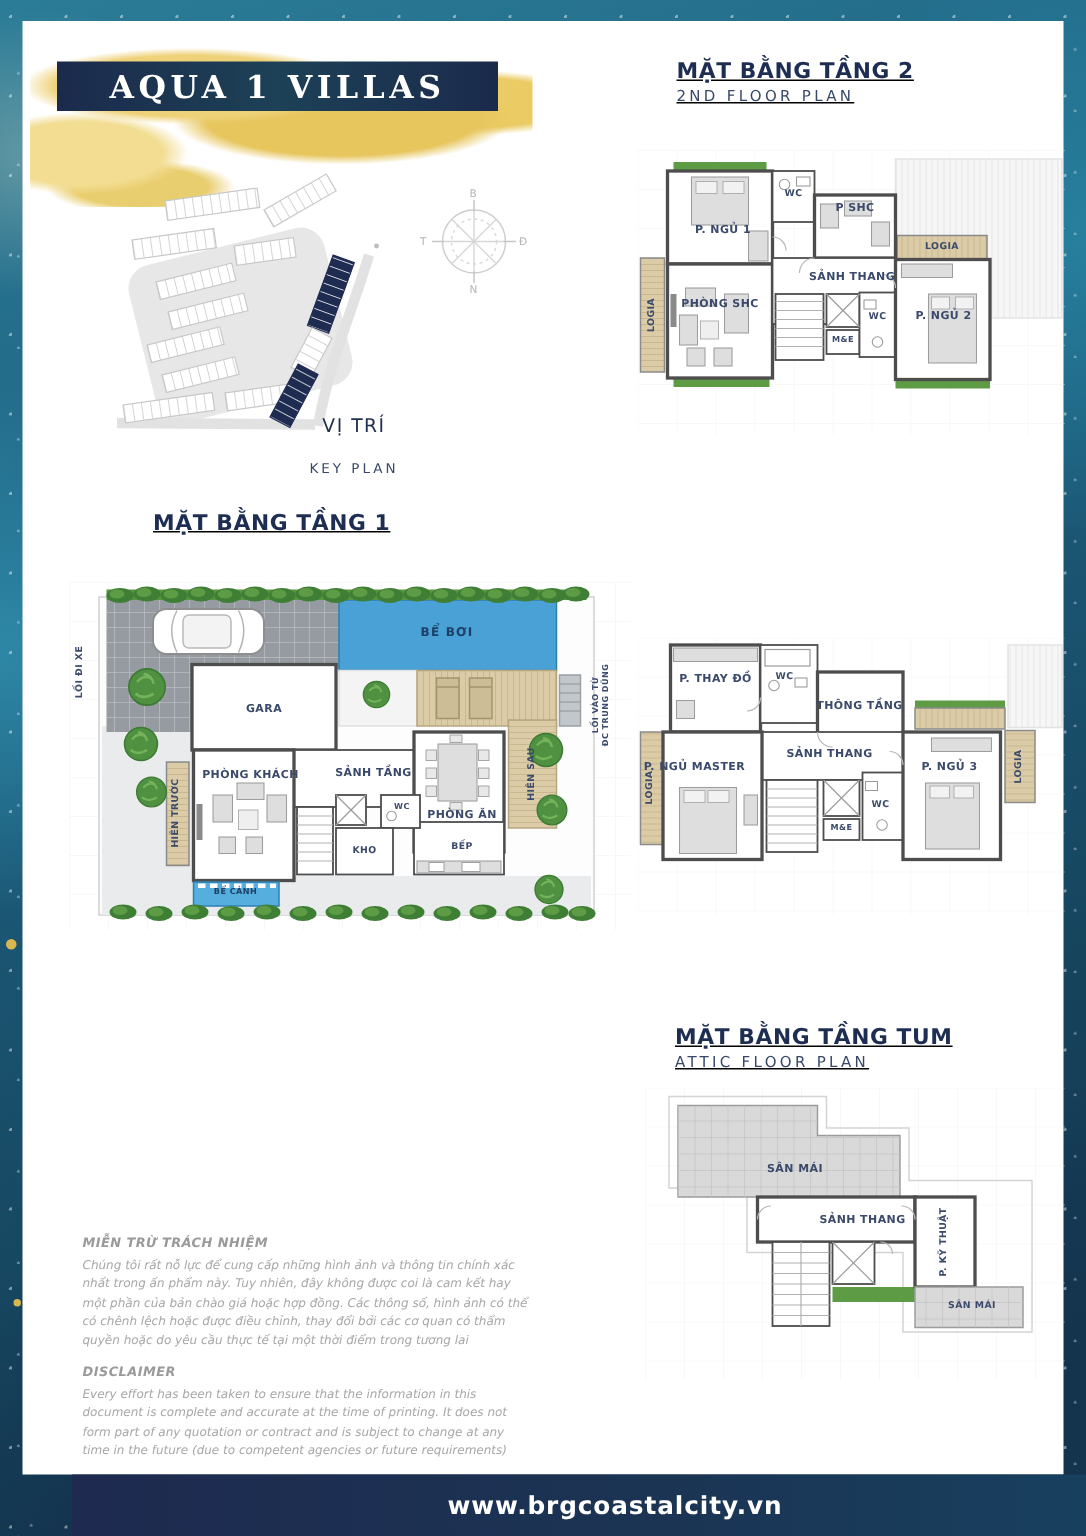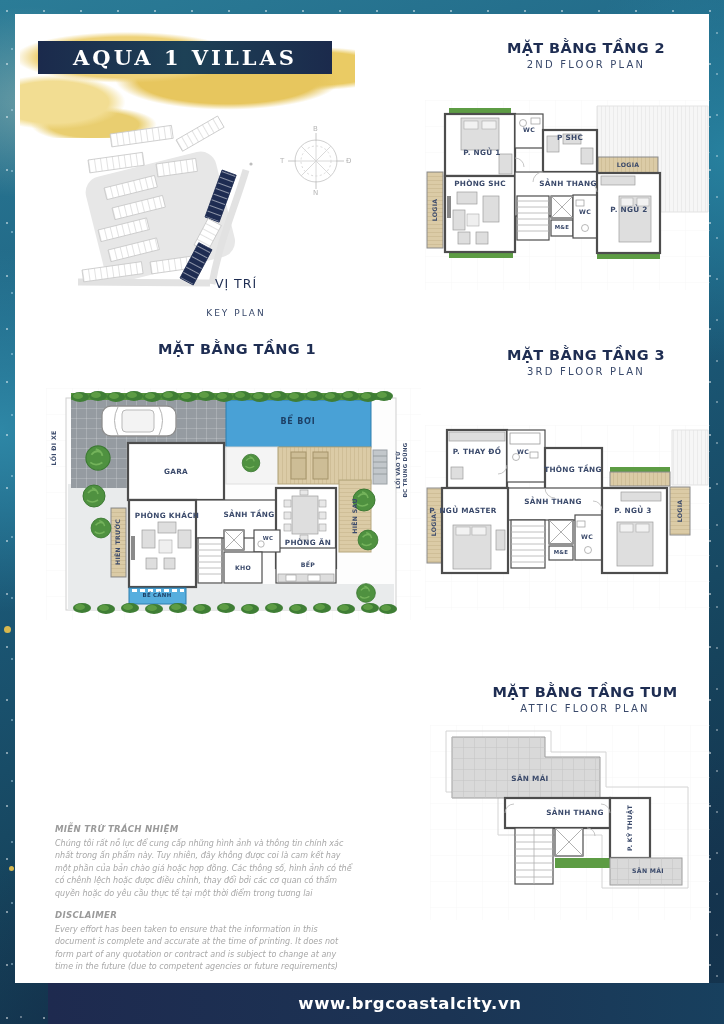--- a/index.html
+++ b/index.html
@@ -32,21 +32,21 @@
       radial-gradient(ellipse 100px 38px at 10% 68%, #f2dd92 55%, transparent 72%),
       radial-gradient(ellipse 120px 30px at 88% 38%, #eacb64 55%, transparent 72%),
       radial-gradient(ellipse 90px 26px at 22% 88%, #e9ce70 50%, transparent 70%);}
   .banner{position:absolute;left:38px;top:41px;width:294px;height:33px;
     background:linear-gradient(90deg,#1b2a4c 0%,#1d4156 50%,#1b2a4c 100%);
     display:flex;align-items:center;justify-content:center;}
   .banner span{font-family:"DejaVu Serif",serif;font-size:21px;font-weight:700;
     color:#fff;letter-spacing:3px;white-space:nowrap;}
 
   
-  .ptitle{position:absolute;width:270px;text-align:center;}
+  .ptitle{position:absolute;width:270px;text-decoration:underline;}
   .ptitle .vn{font-size:14.5px;font-weight:700;color:#1e2d52;letter-spacing:.4px;}
   .ptitle .en{font-size:10px;color:#38486a;letter-spacing:2.2px;margin-top:3px;}
 
   
   .plan{position:absolute;}
   .plansvg{position:absolute;left:0;top:0;}
   .plabel{position:absolute;transform:translate(-50%,-50%);font-size:7.3px;font-weight:700;
     color:#3b4a6b;letter-spacing:.3px;white-space:nowrap;line-height:1;}
   .plabel.s{font-size:6.2px;}
   .plabel.t{font-size:5.4px;}
@@ -268,21 +268,21 @@
       <rect x="176" y="76" width="34" height="9" class="furn"></rect>
       <circle cx="160" cy="128" r="3.5" fill="#fff" stroke="#999" stroke-width=".7"></circle>
       <rect x="151" y="100" width="8" height="6" fill="#fff" stroke="#999" stroke-width=".7"></rect>
       <path class="arc" d="M90 58 a9 9 0 0 1 9 9 M118 72 a10 10 0 0 0 -10 10 M172 92 a9 9 0 0 0 -9 -9"></path>
     </svg>
     <span class="plabel" style="left:57px;top:53px;">P. NGỦ 1</span>
     <span class="plabel s" style="left:104px;top:30px;">WC</span>
     <span class="plabel" style="left:145px;top:38px;">P SHC</span>
     <span class="plabel s" style="left:203px;top:65px;">LOGIA</span>
     <span class="plabel s v" style="left:10px;top:110px;">LOGIA</span>
-    <span class="plabel" style="left:55px;top:84px;">PHÒNG SHC</span>
+    <span class="plabel" style="left:55px;top:102px;">PHÒNG SHC</span>
     <span class="plabel" style="left:143px;top:84px;">SẢNH THANG</span>
     <span class="plabel t" style="left:137px;top:128px;">M&amp;E</span>
     <span class="plabel s" style="left:160px;top:112px;">WC</span>
     <span class="plabel" style="left:204px;top:110px;">P. NGỦ 2</span>
   </div>
 
   <div class="ptitle" style="left:102px;top:341px;">
     <div class="vn">MẶT BẰNG TẦNG 1</div>
   </div>
   <div class="plan" style="left:46px;top:388px;width:375px;height:232px;">
@@ -431,24 +431,20 @@
     <span class="plabel s" style="left:262px;top:177px;">BẾP</span>
     <span class="plabel s v" style="left:309px;top:128px;">HIÊN SAU</span>
     <span class="plabel t" style="left:111px;top:208px;color:#1d4066;">BỂ CẢNH</span>
     <span class="plabel s v" style="left:8px;top:60px;">LỐI ĐI XE</span>
     <span class="plabel t v two" style="left:356px;top:82px;">
       <span>LỐI VÀO TỪ</span>
       <span>ĐC TRUNG DŨNG</span>
     </span>
   </div>
 
-  <div class="ptitle" style="left:451px;top:347px;">
-    <div class="vn">MẶT BẰNG TẦNG 3</div>
-    <div class="en">3RD FLOOR PLAN</div>
-  </div>
   <div class="plan" style="left:425px;top:425px;width:285px;height:185px;">
     <svg class="plansvg" width="285" height="185" viewBox="0 0 285 185">
       <rect width="285" height="185" fill="url(#pat-grid)" opacity=".5"></rect>
       <polygon points="247,5 283,5 283,60 247,60" fill="url(#pat-hatchv)" stroke="#e3e3e3"></polygon>
       <rect x="185" y="42" width="60" height="5" class="green"></rect>
       <rect x="185" y="47" width="60" height="14" fill="url(#pat-planksB)" stroke="#8b8b8b"></rect>
       <rect x="245" y="62" width="20" height="48" fill="url(#pat-planksA)" stroke="#8b8b8b"></rect>
       <rect x="2" y="63" width="15" height="75" fill="url(#pat-planksA)" stroke="#8b8b8b"></rect>
       <rect x="22" y="5" width="60" height="58" class="wall"></rect>
       <rect x="82" y="5" width="38" height="52" class="wall wall-thin"></rect>

